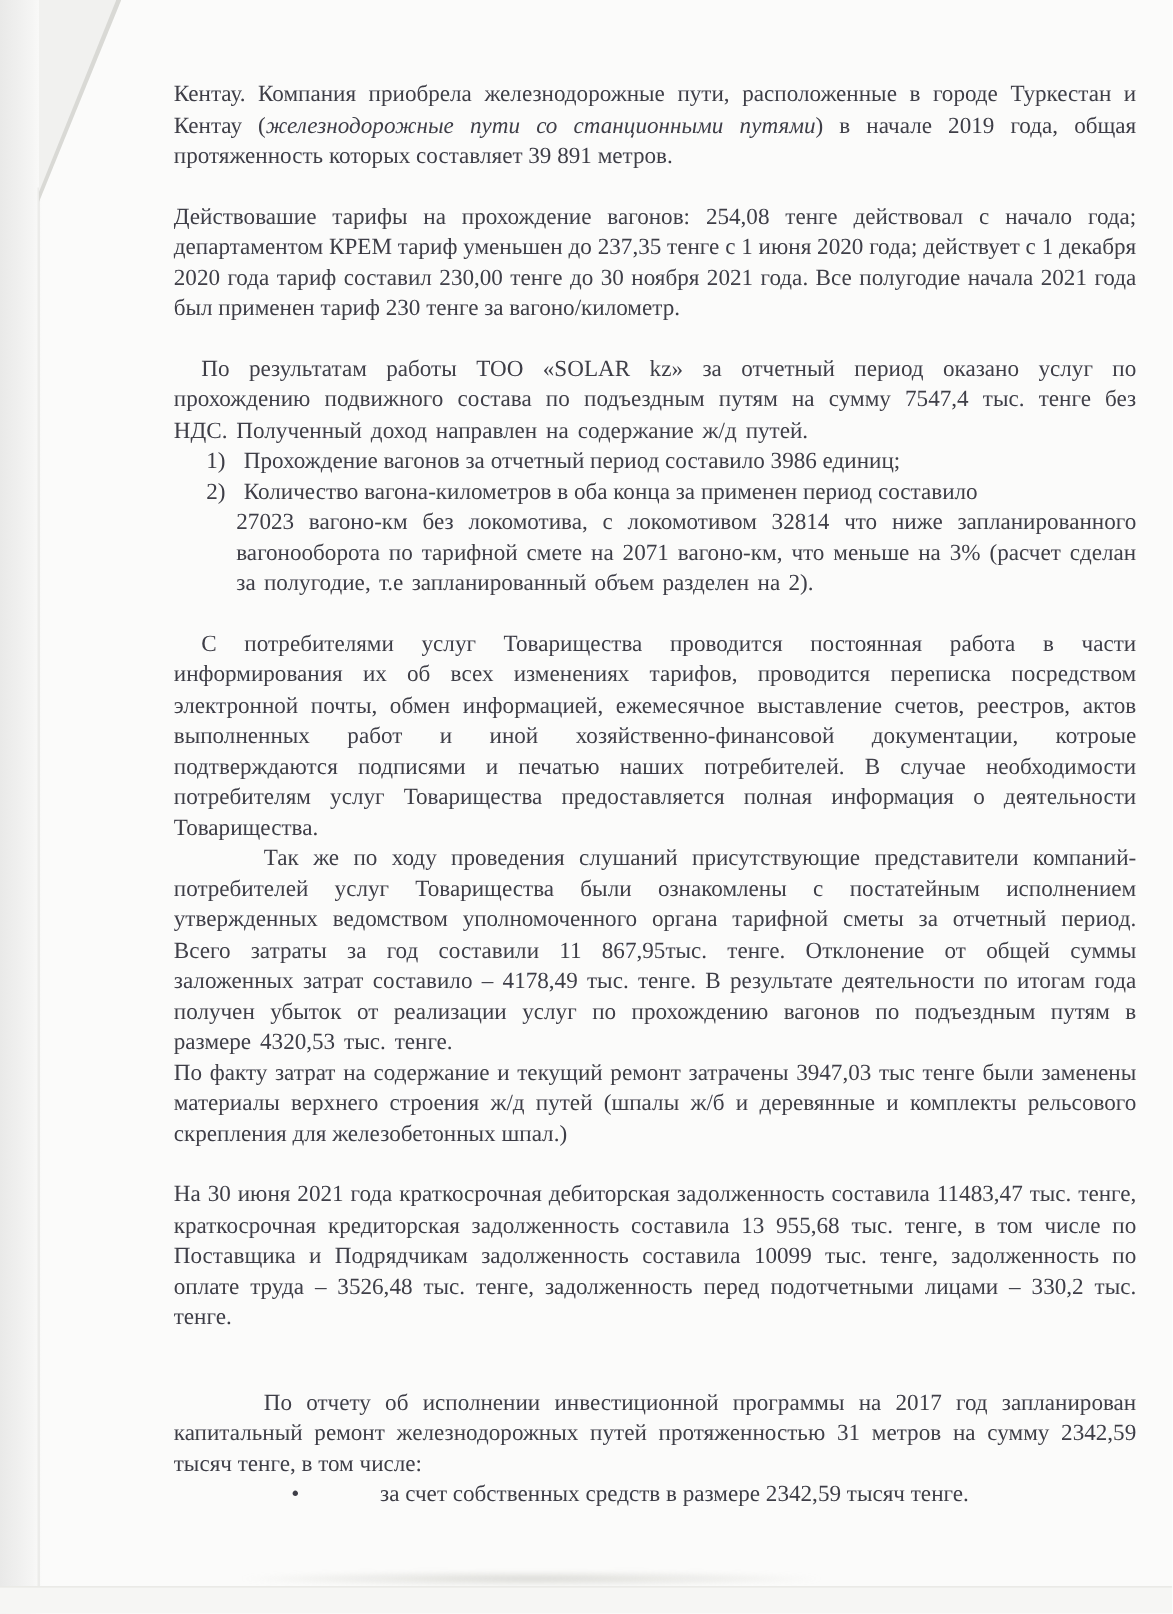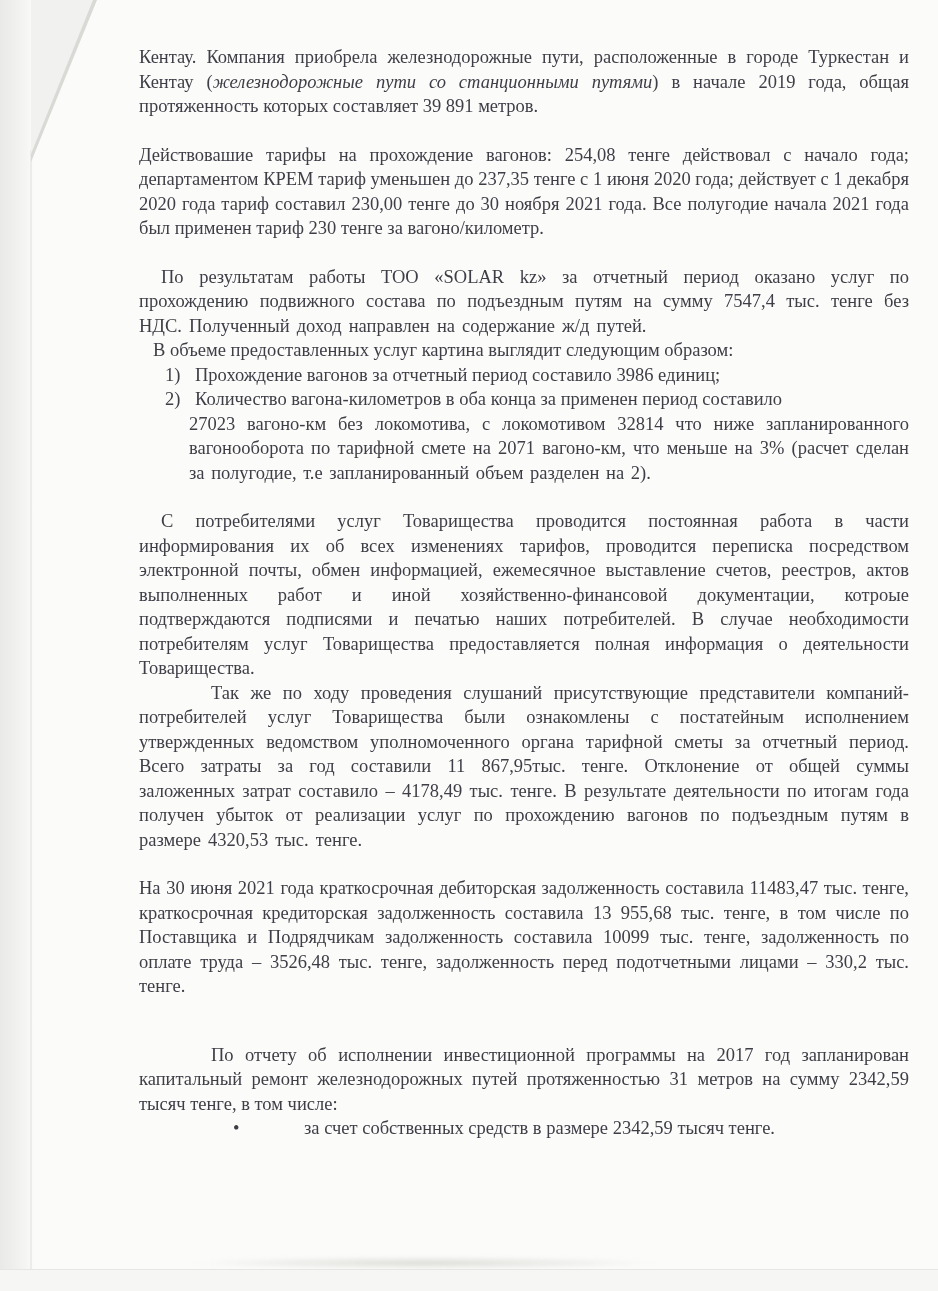--- a/index.html
+++ b/index.html
@@ -53,21 +53,21 @@
     position: absolute;
     left: 190px; bottom 22px; bottom: 22px;
     width: 470px; height: 12px;
     background: radial-gradient(closest-side, rgba(190,190,182,0.55), rgba(190,190,182,0));
     filter: blur(2px);
   }
   
   .content {
     position: absolute;
     left: 139px;
-    top: 45px;
+    top: 64px;
     width: 770px;
     color: #3e3e47;
     font-size: 18.5px;
     line-height: 24.5px;
     text-align: justify;
     filter: blur(0.25px);
   }
   .content p { margin: 0; }
   .gap-1 { margin-top: 24px !important; }
   .gap-xl { margin-top: 44px !important; }
@@ -111,38 +111,38 @@
   <div class="bottom-edge"></div>
 
   <div class="content">
 
     <p><span>Кентау.  Компания приобрела железнодорожные пути, расположенные в городе Туркестан и Кентау  (</span><span class="italic-seg">железнодорожные пути со станционными путями</span><span>) в начале 2019 года, общая протяженность которых составляет 39 891 метров.</span></p>
 
     <p class="gap-1">Действовашие тарифы на прохождение вагонов: 254,08 тенге действовал с начало года; департаментом КРЕМ тариф уменьшен до 237,35 тенге с 1 июня 2020 года; действует с 1 декабря 2020 года тариф составил 230,00 тенге до 30 ноября 2021 года. Все полугодие начала 2021 года был применен тариф 230 тенге за вагоно/километр.</p>
 
     <p class="gap-1 indent-sm spread-2">По результатам работы ТОО «SOLAR kz» за отчетный период оказано услуг по прохождению подвижного состава по подъездным путям на сумму 7547,4 тыс. тенге без НДС. Полученный доход направлен на содержание ж/д путей.</p>
 
-    <p class="indent-xs">В объеме предоставленных услуг картина выглядит следующим образом:</p>
 
     <div>
       <div class="num-li">
         <span class="marker">1)</span>
         <span class="li-text">Прохождение  вагонов за отчетный период составило 3986 единиц;</span>
       </div>
       <div class="num-li">
         <span class="marker">2)</span>
         <span class="li-text">Количество вагона-километров в оба конца за применен период составило</span>
       </div>
       <div class="li-cont">27023 вагоно-км без локомотива, с локомотивом 32814 что ниже запланированного вагонооборота по тарифной смете на 2071 вагоно-км, что меньше на 3% (расчет сделан за полугодие, т.е запланированный объем разделен на 2).</div>
     </div>
 
     <p class="gap-1 indent-sm spread-1">С потребителями услуг Товарищества проводится постоянная работа в части информирования их об всех изменениях тарифов, проводится переписка посредством электронной почты, обмен информацией, ежемесячное выставление счетов, реестров, актов выполненных работ и иной хозяйственно-финансовой документации, котроые подтверждаются подписями и печатью наших потребителей. В случае необходимости потребителям услуг Товарищества предоставляется полная информация о деятельности Товарищества.</p>
 
     <p class="indent-lg spread-2">Так же по ходу проведения слушаний присутствующие представители компаний-потребителей услуг Товарищества были ознакомлены с постатейным исполнением утвержденных ведомством уполномоченного органа тарифной сметы за отчетный период. Всего затраты за год составили 11 867,95тыс. тенге. Отклонение от общей суммы заложенных затрат составило – 4178,49 тыс. тенге. В результате деятельности по итогам года получен убыток от реализации услуг по прохождению вагонов по подъездным путям в размере 4320,53 тыс. тенге.</p>
 
+    <p>По факту затрат на содержание и текущий  ремонт затрачены 3947,03 тыс тенге были заменены материалы верхнего строения ж/д путей (шпалы ж/б и деревянные и комплекты рельсового скрепления для железобетонных шпал.)</p>
 
     <p class="gap-1">На 30 июня 2021 года краткосрочная дебиторская задолженность составила 11483,47 тыс. тенге, краткосрочная кредиторская задолженность составила 13 955,68 тыс. тенге, в том числе по Поставщика и Подрядчикам задолженность составила 10099 тыс. тенге, задолженность по оплате труда – 3526,48 тыс. тенге, задолженность перед подотчетными лицами – 330,2 тыс. тенге.</p>
 
     <p class="gap-xl indent-lg">По отчету об  исполнении инвестиционной программы на 2017 год запланирован капитальный ремонт железнодорожных путей протяженностью 31 метров на сумму 2342,59 тысяч тенге, в том числе:</p>
 
     <div class="bullet-li">
       <span class="marker">•</span>
       <span class="li-text">за счет собственных средств в размере 2342,59 тысяч тенге.</span>
     </div>
 

